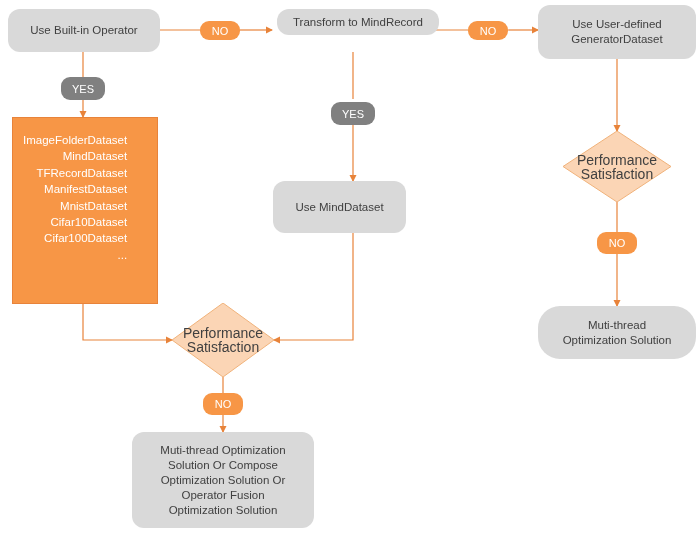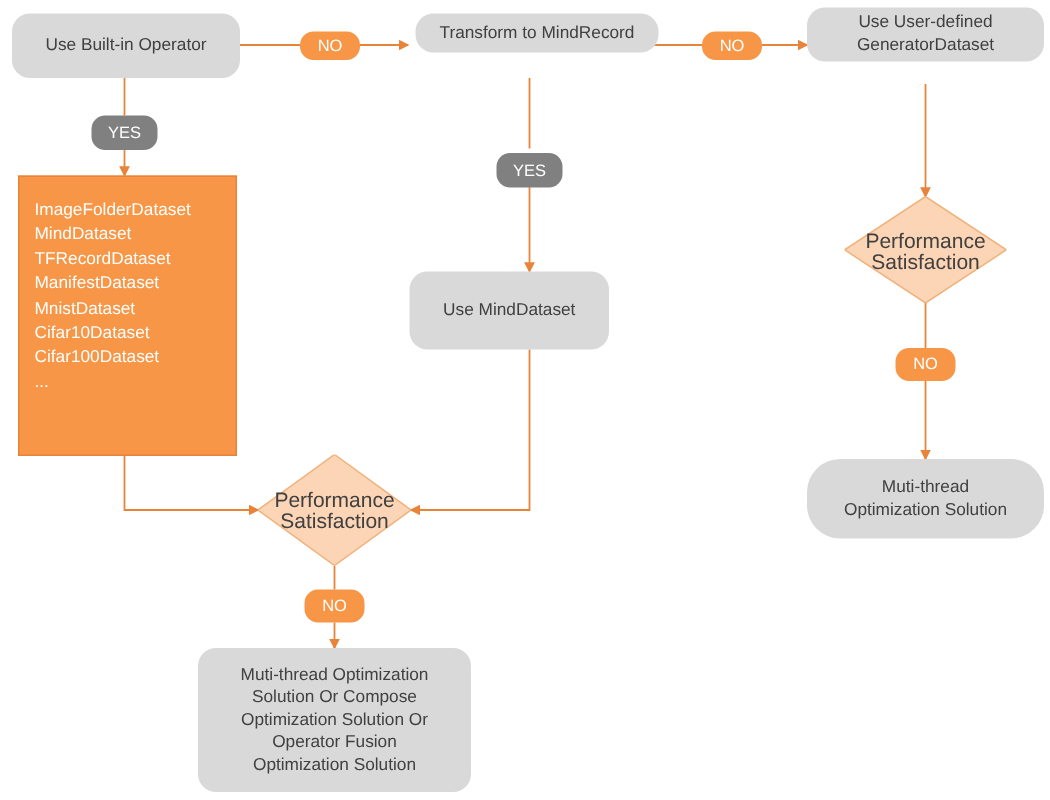--- a/index.html
+++ b/index.html
@@ -36,20 +36,21 @@
     justify-content: flex-start;
     text-align: left;
     padding: 14px 10px;
     align-items: flex-start;
   }
   .orange-box .lines {
     color: #ffffff;
     font-size: 11.5px;
     line-height: 16.4px;
     white-space: pre-line;
+    text-align: right;
   }
   .diamond-wrap {
     position: absolute;
   }
   .diamond-shape {
     position: absolute;
     left: 0;
     top: 0;
     width: 100%;
     height: 100%;
@@ -128,21 +129,21 @@
   </svg>
 
   <div class="node rounded" style="left:8px; top:9px; width:152px; height:43px;">
     <span class="multiline">Use Built-in Operator</span>
   </div>
 
   <div class="node rounded" style="left:277px; top:9px; width:162px; height:26px;">
     <span class="multiline">Transform to MindRecord</span>
   </div>
 
-  <div class="node rounded" style="left:538px; top:5px; width:158px; height:36px;">
+  <div class="node rounded" style="left:538px; top:5px; width:158px; height:54px;">
     <span class="multiline">Use User-defined
 GeneratorDataset</span>
   </div>
 
   <div class="node orange-box" style="left:12px; top:117px; width:146px; height:187px;">
     <span class="lines">ImageFolderDataset
 MindDataset
 TFRecordDataset
 ManifestDataset
 MnistDataset

